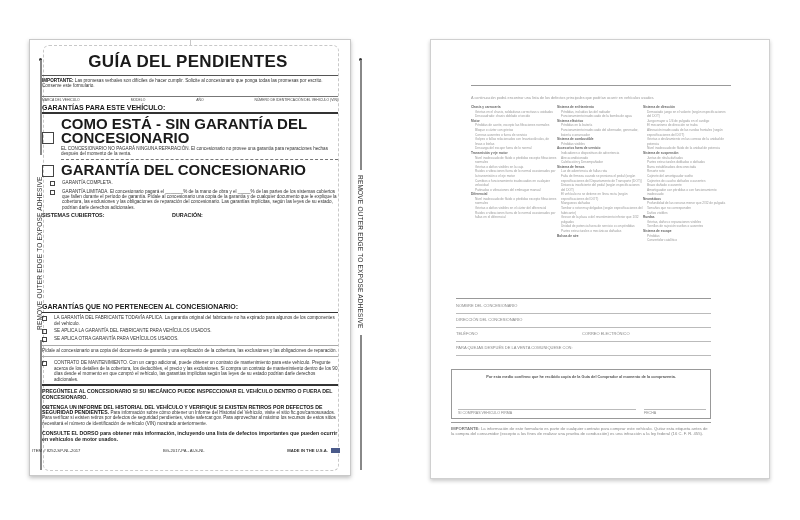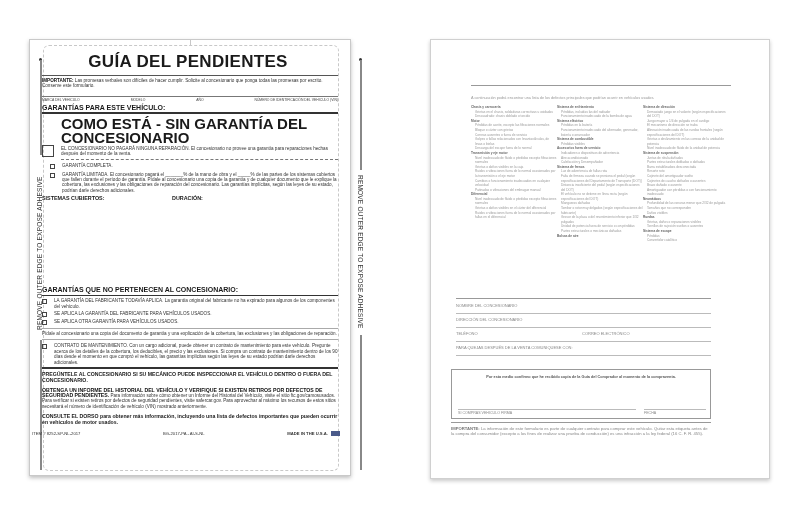--- a/index.html
+++ b/index.html
@@ -16,21 +16,21 @@
   .edge-label.right { transform: rotate(90deg); transform-origin: left top; }
 
   .front-content { position: absolute; left: 42px; top: 52px; width: 296px; }
   .title { text-align: center; font-weight: bold; font-size: 17px; letter-spacing: 0.3px; margin-left: -4px; }
   .rule { border-top: 1px solid #555; margin-top: 3px; }
   .rule.thick { border-top: 2px solid #333; }
   .tiny { font-size: 4.6px; line-height: 5.4px; color: #333; }
   .tiny b { color: #111; }
   .vinrow { display: flex; justify-content: space-between; font-size: 3.4px; color: #444; margin-top: 7px; padding-top: 1px; border-top: 1px solid #777; }
   .hdr { font-weight: bold; font-size: 7px; margin-top: 2px; }
-  .opt-big { display: flex; align-items: flex-end; margin-top: 3px; }
+  .opt-big { display: flex; align-items: center; margin-top: 3px; }
   .box-big { width: 12px; height: 12px; border: 1px solid #444; margin-right: 7px; margin-top: 2px; flex-shrink: 0; }
   .big-label { font-weight: bold; font-size: 15px; line-height: 14px; }
   .sub-opt { display: flex; align-items: flex-start; margin: 3px 0 0 8px; }
   .box-sm { width: 5px; height: 5px; border: 1px solid #444; margin-right: 7px; margin-top: 1px; flex-shrink: 0; }
   .row2 { display: flex; font-weight: bold; font-size: 5.4px; margin-top: 2px; }
   .row2 span:first-child { width: 130px; }
   .sec-hdr { font-weight: bold; font-size: 7px; margin-top: 85px; padding-bottom: 2px; border-bottom: 1.5px solid #333; }
   .chk-row { display: flex; align-items: flex-start; margin-top: 2px; }
   .bold-para { font-weight: bold; font-size: 5.2px; line-height: 6.2px; margin-top: 4px; }
   .footer-row { display: flex; justify-content: space-between; align-items: center; font-size: 4.2px; color: #333; margin-top: 5px; width: 308px; margin-left: -10px; }
@@ -90,20 +90,24 @@
 
   <div class="opt-big">
     <div class="box-big"></div>
     <div>
       <div class="big-label">COMO ESTÁ - SIN GARANTÍA DEL CONCESIONARIO</div>
       <div class="tiny" style="margin-top:1px;">EL CONCESIONARIO NO PAGARÁ NINGUNA REPARACIÓN. El concesionario no provee una garantía para reparaciones hechas después del momento de la venta.</div>
     </div>
   </div>
   <div style="border-top:1px dashed #777;margin:2px 0 0 19px;"></div>
 
+  <div class="opt-big">
+    <div class="box-big"></div>
+    <div class="big-label">GARANTÍA DEL CONCESIONARIO</div>
+  </div>
   <div class="sub-opt">
     <div class="box-sm"></div>
     <div class="tiny">GARANTÍA COMPLETA.</div>
   </div>
   <div class="sub-opt">
     <div class="box-sm"></div>
     <div class="tiny">GARANTÍA LIMITADA. El concesionario pagará el _______% de la mano de obra y el _____% de las partes de los sistemas cubiertos que fallen durante el período de garantía. Pídale al concesionario una copia de la garantía y de cualquier documento que le explique la cobertura, las exclusiones y las obligaciones de reparación del concesionario. Las garantías implícitas, según las leyes de su estado, podrían darle derechos adicionales.</div>
   </div>
   <div class="row2">
     <span>SISTEMAS CUBIERTOS:</span>

